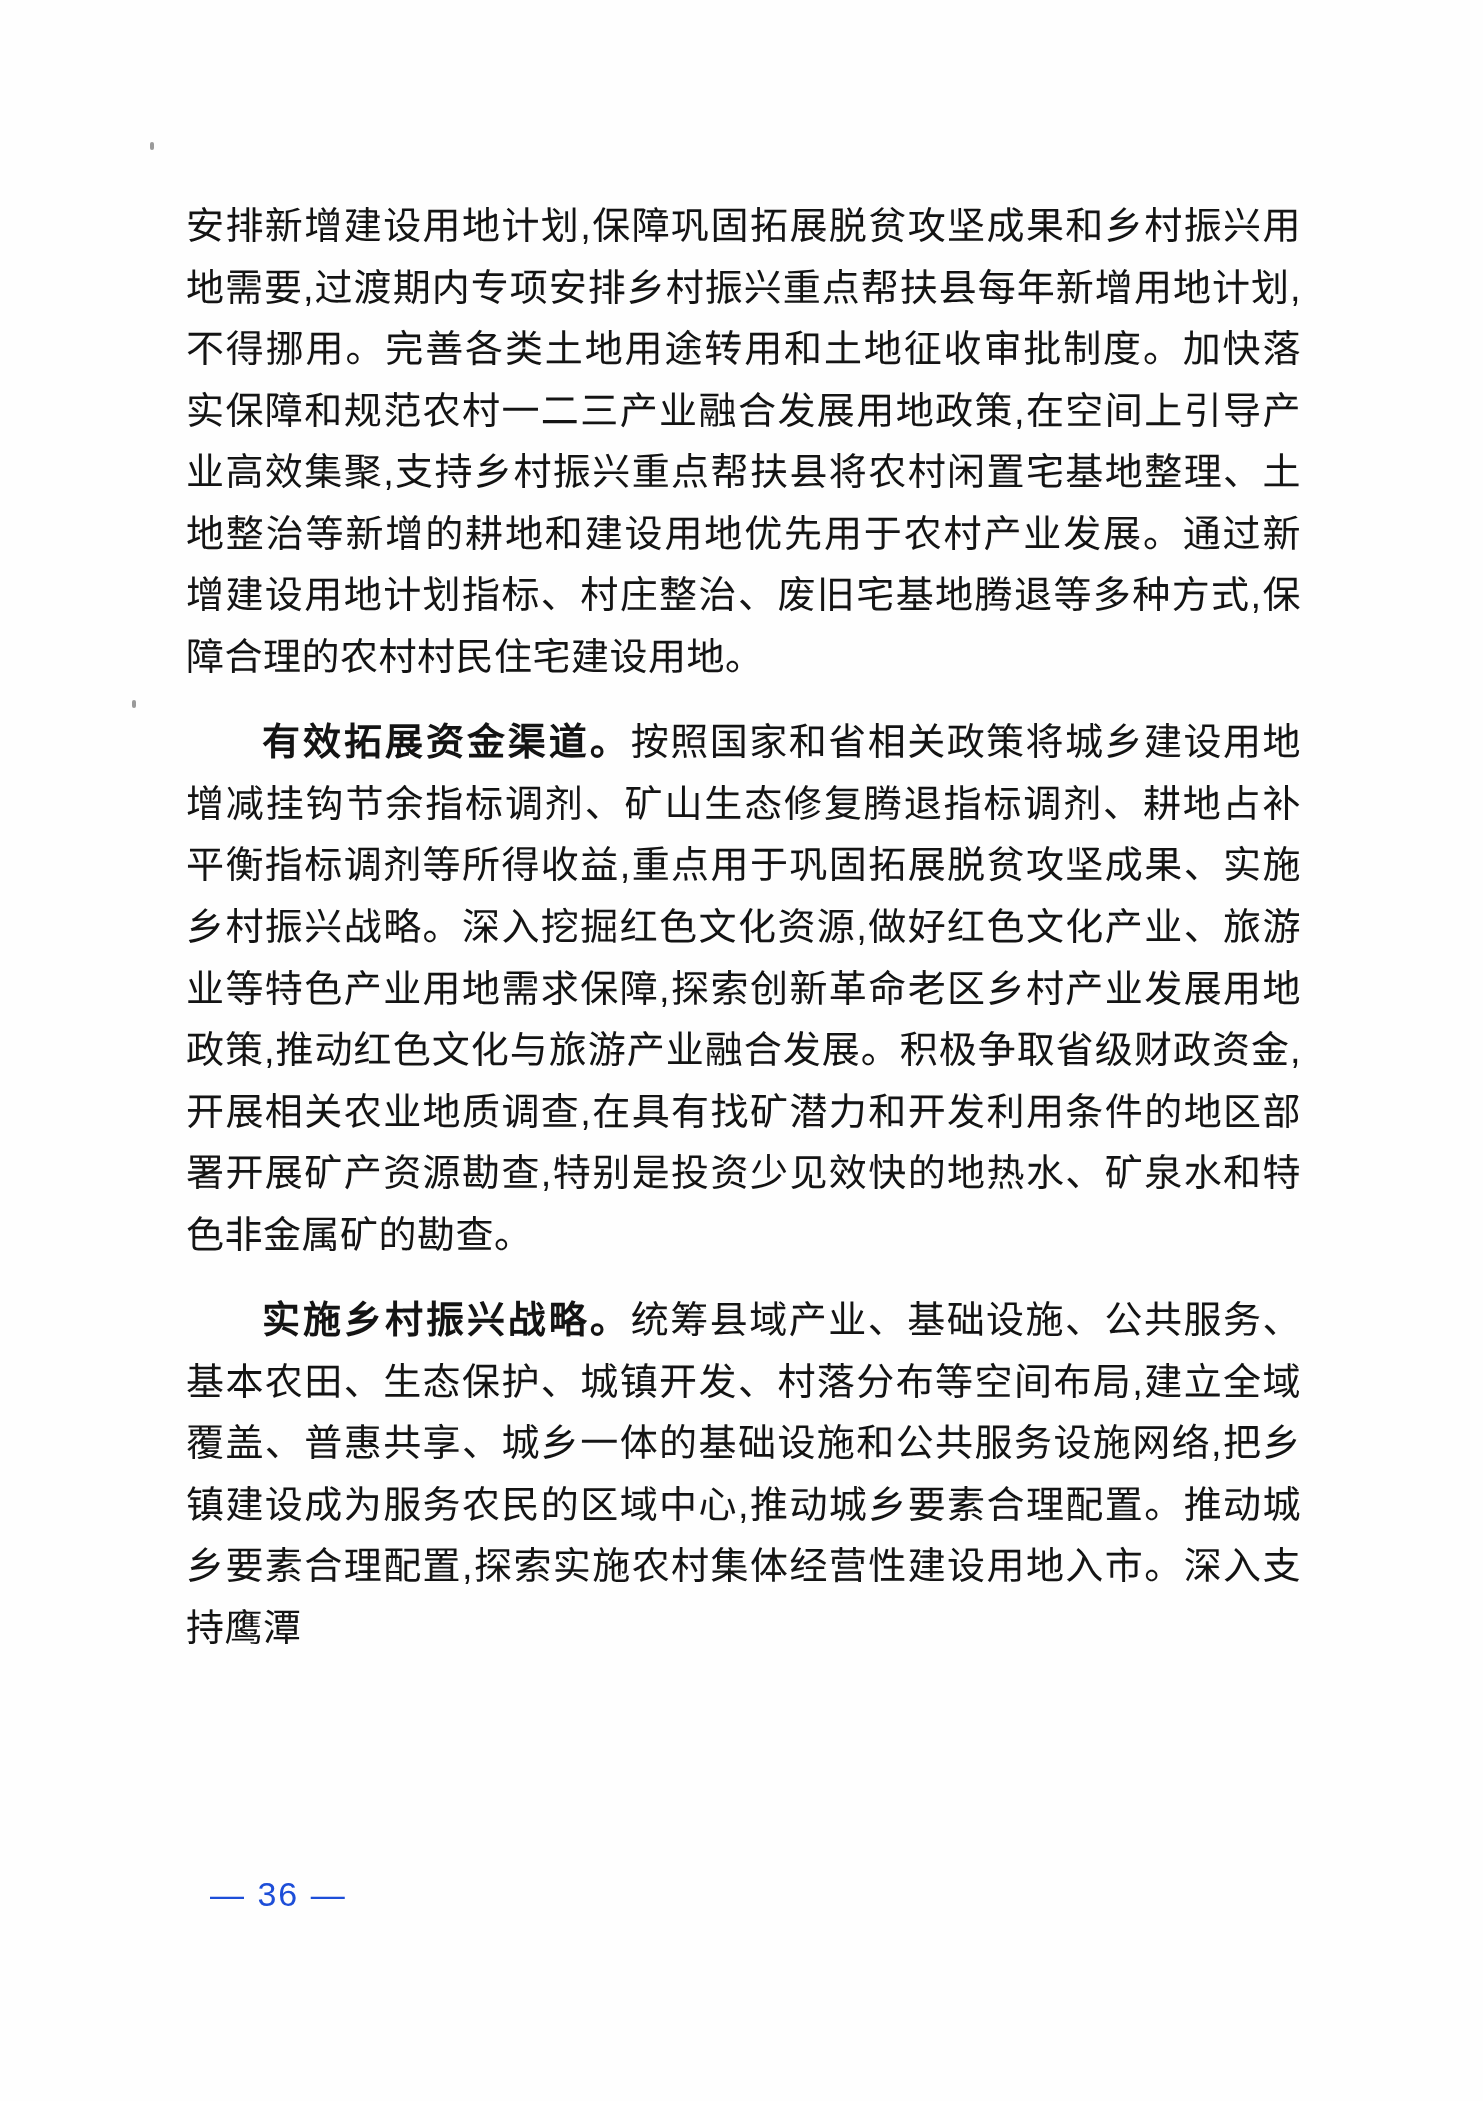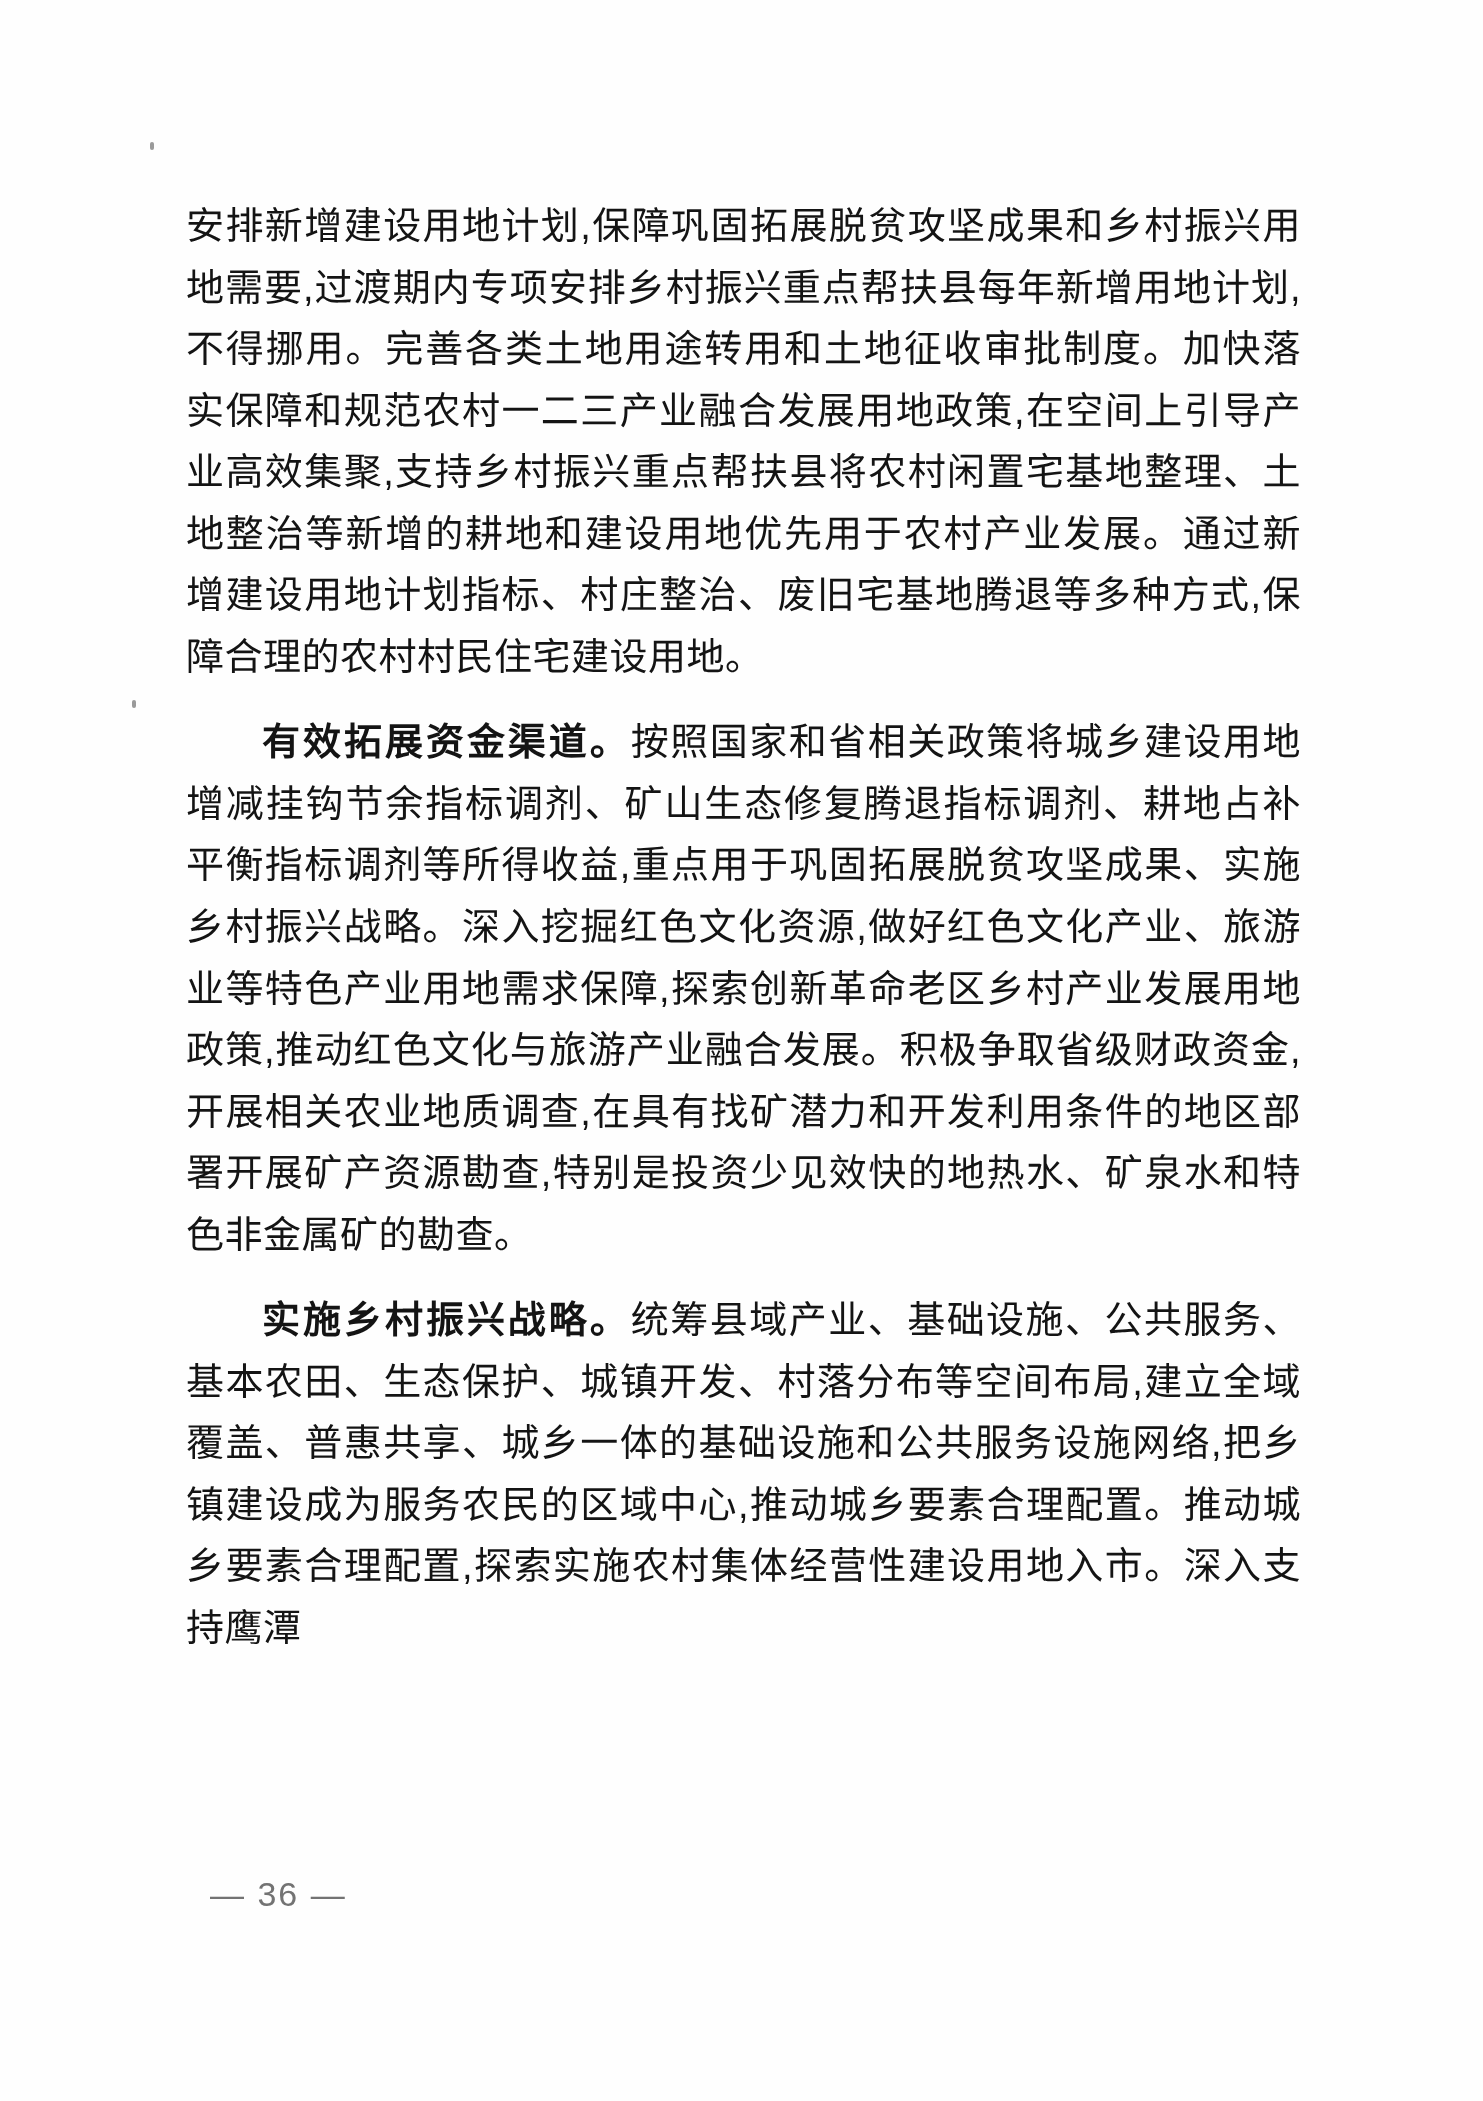--- a/index.html
+++ b/index.html
@@ -41,21 +41,21 @@
   .spacer {
     height: 18px;
   }
   .page-number {
     position: absolute;
     left: 186px;
     top: 1875px;
     width: 1115px;
     font-size: 34px;
     letter-spacing: 2px;
-    color: #737373;
+    color: #1d4ed8;
   }
   .pn-inner {
     display: inline-block;
     margin-left: 24px;
   }
   .speck {
     position: absolute;
     width: 4px;
     height: 8px;
     background: #9a9a9a;

